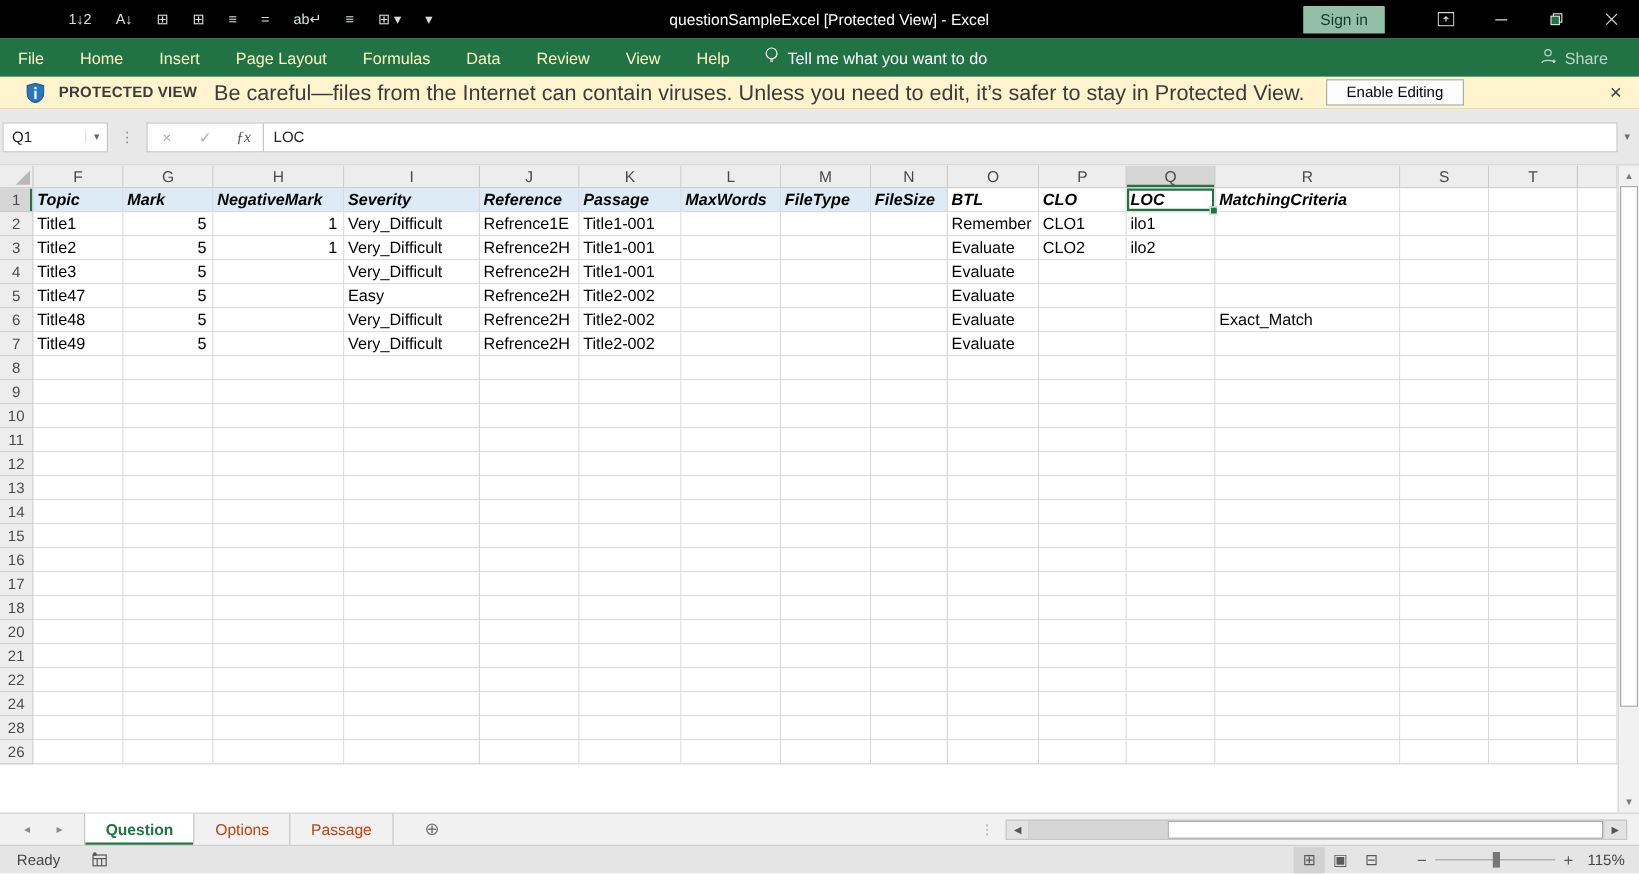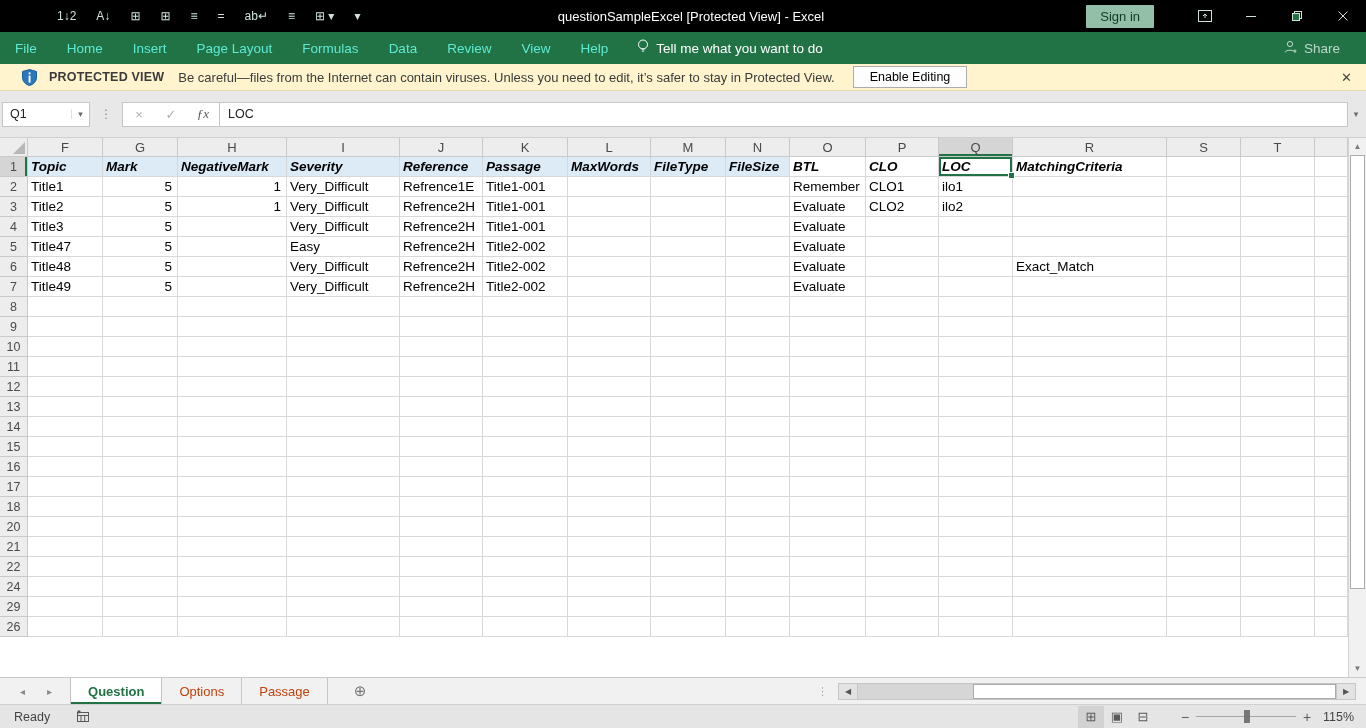--- a/index.html
+++ b/index.html
@@ -12,29 +12,29 @@
   .qat-icon { color:#cfe3d8; font-size:12px; line-height:1; cursor:default; white-space:nowrap; }
   .win-title { position:absolute; left:16px; right:0; text-align:center; font-size:13px; color:#fff; pointer-events:none; }
   .title-right { margin-left:auto; display:flex; align-items:center; gap:0; }
   .signin-btn { background:#93bfa8; color:#0f3d24; font-size:13px; padding:4px 14px; border-radius:1px; margin-right:28px; cursor:pointer; }
   .win-ctrl { width:46px; height:32px; display:flex; align-items:center; justify-content:center; color:#cfe3d8; cursor:pointer; }
   .win-ctrl svg { display:block; }
 
   
   .ribbonbar { height:32px; background:#217346; display:flex; align-items:center; color:#fff; }
   .ribbon-tabs { display:flex; align-items:center; }
-  .ribbon-tab { padding:7px 15px; font-size:13.5px; color:#5eead4; cursor:pointer; white-space:nowrap; }
+  .ribbon-tab { padding:7px 15px; font-size:13.5px; color:#fef9c3; cursor:pointer; white-space:nowrap; }
   .tellme { display:flex; align-items:center; gap:7px; margin-left:14px; font-size:13.5px; color:#fff; cursor:text; }
   .share { margin-left:auto; display:flex; align-items:center; gap:7px; padding-right:26px; color:#bdd7c9; font-size:13.5px; cursor:pointer; }
 
   
   .banner { height:27px; background:#fff4ce; display:flex; align-items:center; border-bottom:1px solid #e8dcae; }
   .shield { margin-left:22px; display:flex; }
   .banner-label { font-weight:700; font-size:12.5px; color:#3b3b3b; margin-left:12px; letter-spacing:.2px; white-space:nowrap; }
-  .banner-msg { font-size:13px; color:#3b3b3b; margin-left:14px; white-space:nowrap; }
+  .banner-msg { font-size:18px; color:#3b3b3b; margin-left:14px; white-space:nowrap; }
   .banner-btn { margin-left:18px; background:#fdfdfd; border:1px solid #ababab; font-size:12.5px; padding:3px 16px; cursor:pointer; font-family:"Liberation Sans",sans-serif; }
   .banner-close { margin-left:auto; margin-right:14px; color:#444; font-size:13px; cursor:pointer; }
 
   
   .formula-row { height:47px; background:#e8e8e8; display:flex; align-items:center; padding:0 2px; border-bottom:1px solid #cfcfcf; }
   .namebox { width:88px; height:25px; background:#fff; border:1px solid #c6c6c6; display:flex; align-items:center; font-size:12.5px; }
   .namebox .nb-text { padding-left:7px; flex:1; color:#222; }
   .namebox .nb-arrow { width:18px; text-align:center; color:#6a6a6a; font-size:9px; border-left:1px solid #e0e0e0; }
   .fdots { color:#8a8a8a; font-size:12px; padding:0 10px; }
   .fbtns { display:flex; align-items:center; height:25px; background:#fff; border:1px solid #c6c6c6; border-right:none; }
@@ -656,21 +656,21 @@
             <td class="cell"></td>
             <td class="cell"></td>
             <td class="cell"></td>
             <td class="cell"></td>
             <td class="cell"></td>
             <td class="cell"></td>
             <td class="cell"></td>
             <td class="cell"></td>
           </tr>
           <tr>
-            <td class="row-hdr">29</td>
+            <td class="row-hdr">28</td>
             <td class="cell"></td>
             <td class="cell"></td>
             <td class="cell"></td>
             <td class="cell"></td>
             <td class="cell"></td>
             <td class="cell"></td>
             <td class="cell"></td>
             <td class="cell"></td>
             <td class="cell"></td>
             <td class="cell"></td>

